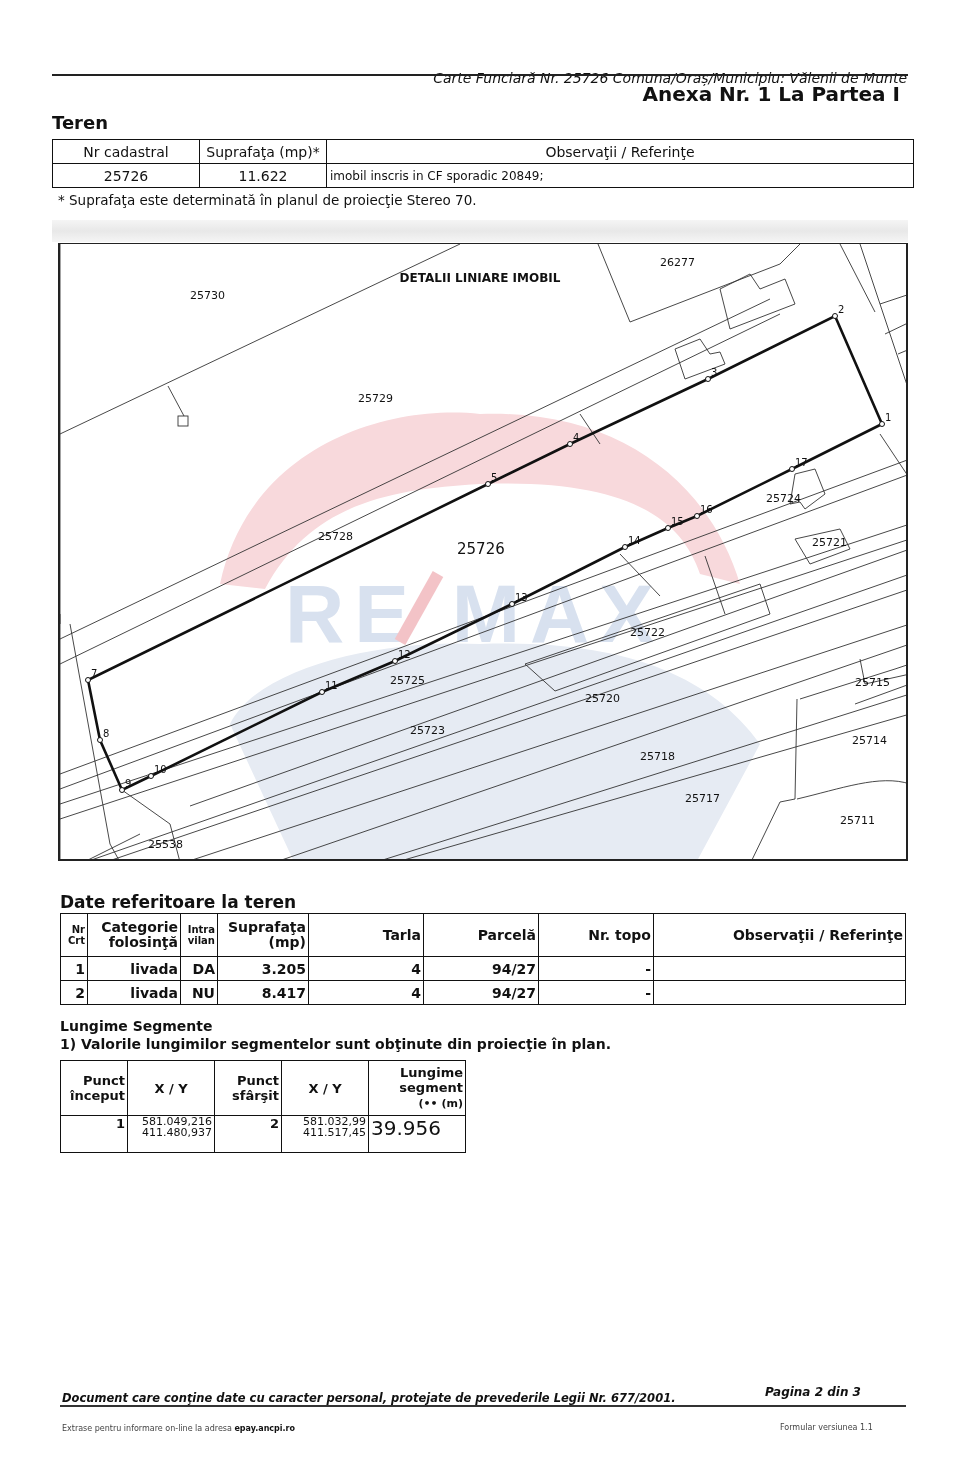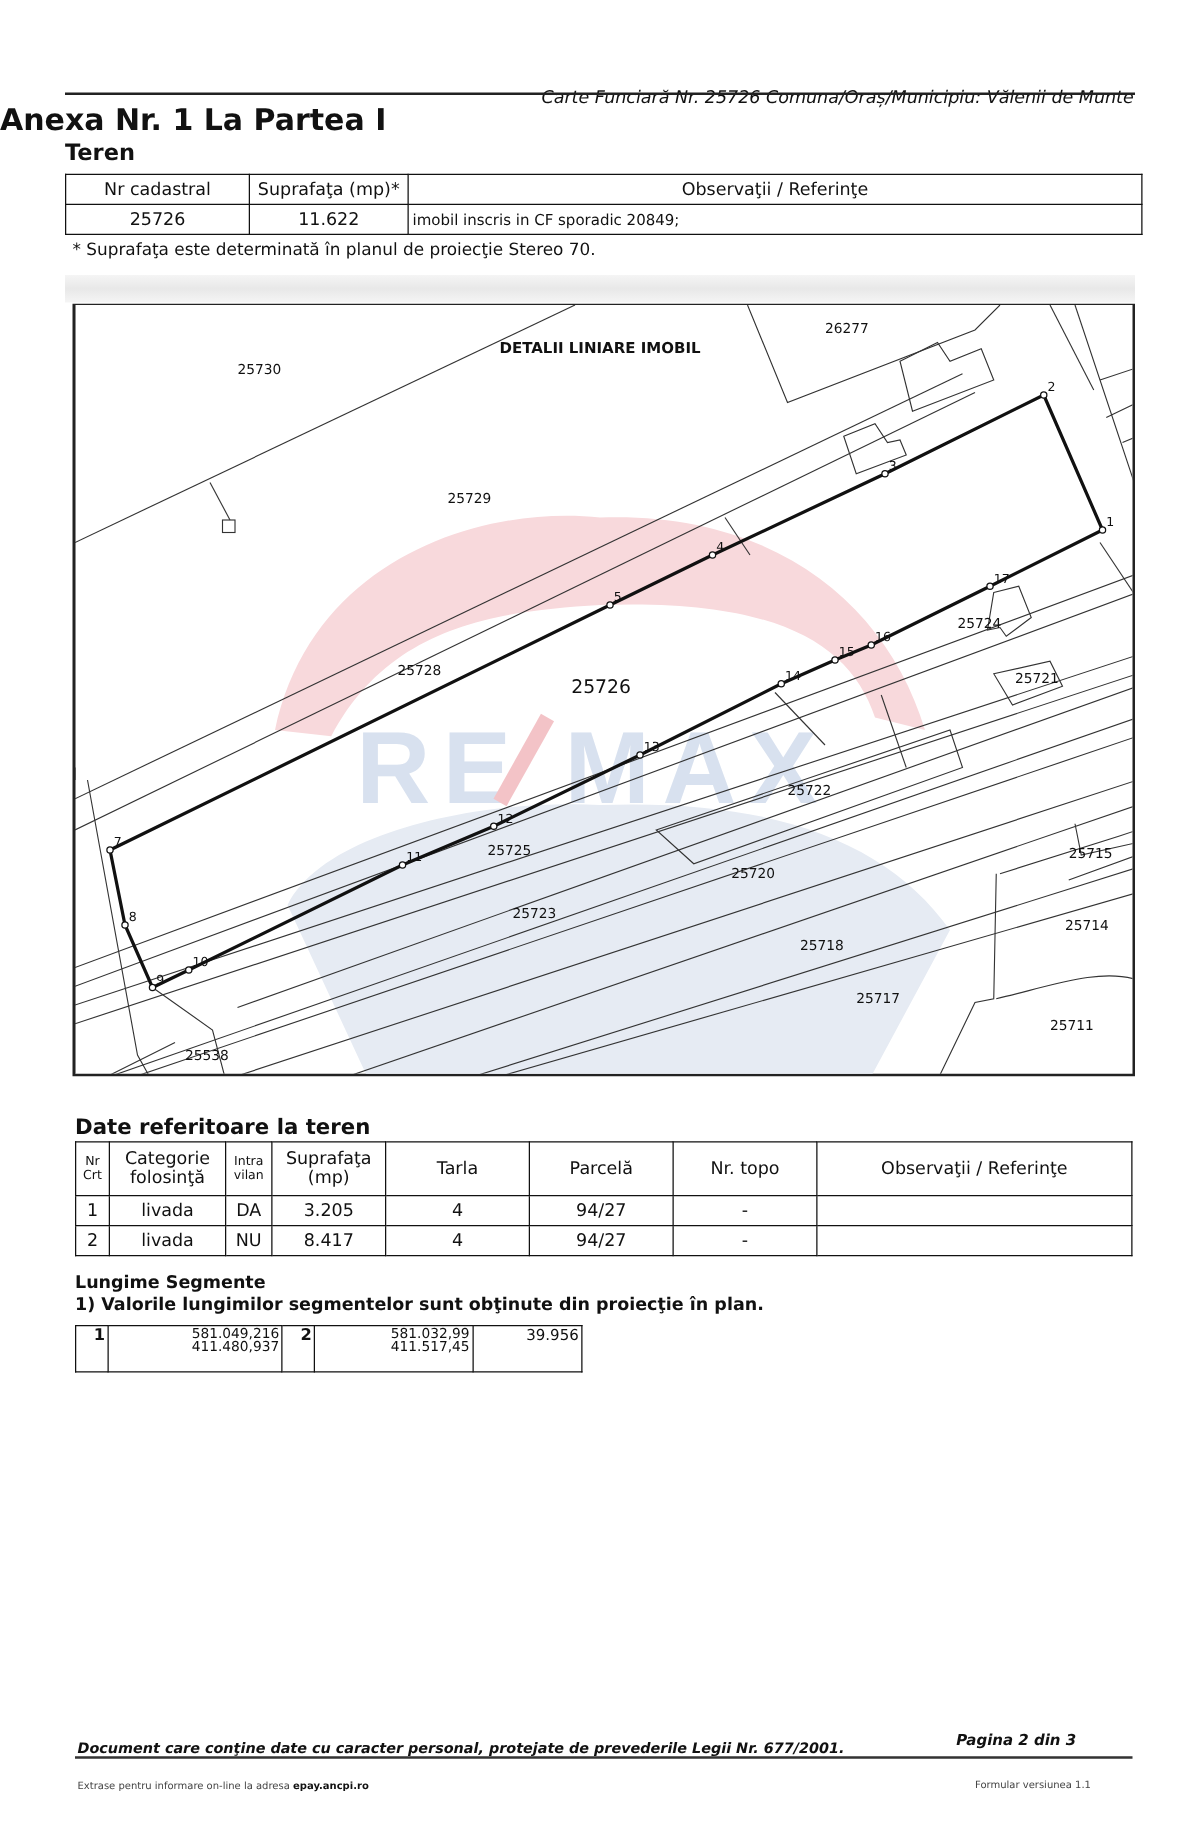--- a/index.html
+++ b/index.html
@@ -2,48 +2,48 @@
 <html><head>
 <meta charset="utf-8">
 <style>
   html, body { margin: 0; padding: 0; background: #ffffff; }
   body { width: 960px; height: 1471px; position: relative; overflow: hidden;
          font-family: "DejaVu Sans", sans-serif; color: #111; }
   .abs { position: absolute; }
   .hdr-cf { left: 385px; top: 70px; width: 522px; text-align: right; font-style: italic;
             font-size: 14px; }
   .hdr-rule { left: 52px; top: 74px; width: 856px; height: 0; border-top: 2px solid #222; }
-  .anexa { left: 0; width: 900px; top: 82px; text-align: left; font-weight: bold; font-size: 24px; }
+  .anexa { left: 0; width: 900px; top: 82px; text-align: right; font-weight: bold; font-size: 20px; }
   .teren-title { left: 52px; top: 112px; font-weight: bold; font-size: 18px; }
   table { border-collapse: collapse; }
   .t1 { left: 52px; top: 139px; width: 862px; font-size: 13px; }
   .t1 td, .t1 th { border: 1.5px solid #111; padding: 1px 3px; height: 21px; font-weight: normal; }
   .t1 th { text-align: center; font-size: 14px; }
   .t1 td.c { text-align: center; font-size: 14px; }
   .t1 td.obs { font-size: 12px; }
   .footnote { left: 58px; top: 192px; font-size: 13.5px; }
   .band { left: 52px; top: 220px; width: 856px; height: 22px; background: linear-gradient(#f5f5f5,#e8e8e8,#f5f5f5); }
   .detalii { left: 0; width: 960px; top: 223px; text-align: center; font-size: 12px; font-weight: bold; margin-top: 48px; }
   .map { left: 58px; top: 243px; width: 850px; height: 618px; border: 2px solid #222; border-top: 1.5px solid #222; box-sizing: border-box; overflow: hidden; }
   .map svg { position: absolute; left: 0; top: 0; }
   .date-title { left: 60px; top: 892px; font-weight: bold; font-size: 17px; }
   .t2 { left: 60px; top: 913px; width: 846px; font-size: 14px; }
-  .t2 th, .t2 td { border: 1.5px solid #111; text-align: center; padding: 0 2px; font-weight: normal; }
+  .t2 th, .t2 td { border: 1.5px solid #111; text-align: right; padding: 0 2px; font-weight: bold; }
   .t2 th { height: 42px; line-height: 15px; }
   .t2 td { height: 23px; }
   .t2 th.tiny { font-size: 10px; line-height: 11px; }
   .lung-title { left: 60px; top: 1018px; font-weight: bold; font-size: 14px; }
   .lung-sub { left: 60px; top: 1036px; font-weight: bold; font-size: 14px; }
   .t3 { left: 60px; top: 1060px; width: 406px; font-size: 13px; }
   .t3 th, .t3 td { border: 1.5px solid #111; font-weight: bold; padding: 0 2px; }
   .t3 th { height: 54px; line-height: 15px; }
   .t3 td { height: 36px; vertical-align: top; }
   .t3 .r { text-align: right; }
   .t3 .coord { font-size: 11px; line-height: 11px; font-weight: normal; text-align: right; }
-  .t3 .len { font-size: 12px; text-align: right; font-weight: normal; }
+  .t3 .len { font-size: 20px; font-weight: normal; }
   .foot-left { left: 62px; top: 1391px; font-size: 11.5px; font-style: italic; font-weight: bold; }
   .foot-right { left: 765px; top: 1385px; font-size: 12px; font-style: italic; font-weight: bold; }
   .foot-rule { left: 60px; top: 1405px; width: 846px; border-top: 2px solid #333; }
   .foot-url { left: 62px; top: 1424px; font-size: 8px; color: #444; }
   .foot-url b { color: #111; }
   .foot-ver { left: 780px; top: 1423px; font-size: 8px; color: #444; }
 </style>
 </head>
 <body>
 
@@ -215,20 +215,30 @@
     <td></td>
   </tr>
 </tbody>
   </table>
 
 <div class="abs lung-title">Lungime Segmente</div>
 <div class="abs lung-sub">1) Valorile lungimilor segmentelor sunt obţinute din proiecţie în plan.</div>
 
 <table class="abs t3">
   <tbody>
+      <tr>
+    <th class="r" style="width:62px">Punct început</th>
+    <th style="width:82px">X / Y</th>
+    <th class="r" style="width:62px">Punct sfârşit</th>
+    <th style="width:82px">X / Y</th>
+    <th class="r">
+      <span>Lungime segment</span><br>
+      <span style="font-size:11px">(•• (m)</span>
+    </th>
+  </tr>
   <tr>
     <td class="r">1</td>
     <td class="coord">
       <span>581.049,216</span><br>
       <span>411.480,937</span>
     </td>
     <td class="r">2</td>
     <td class="coord">
       <span>581.032,99</span><br>
       <span>411.517,45</span>

